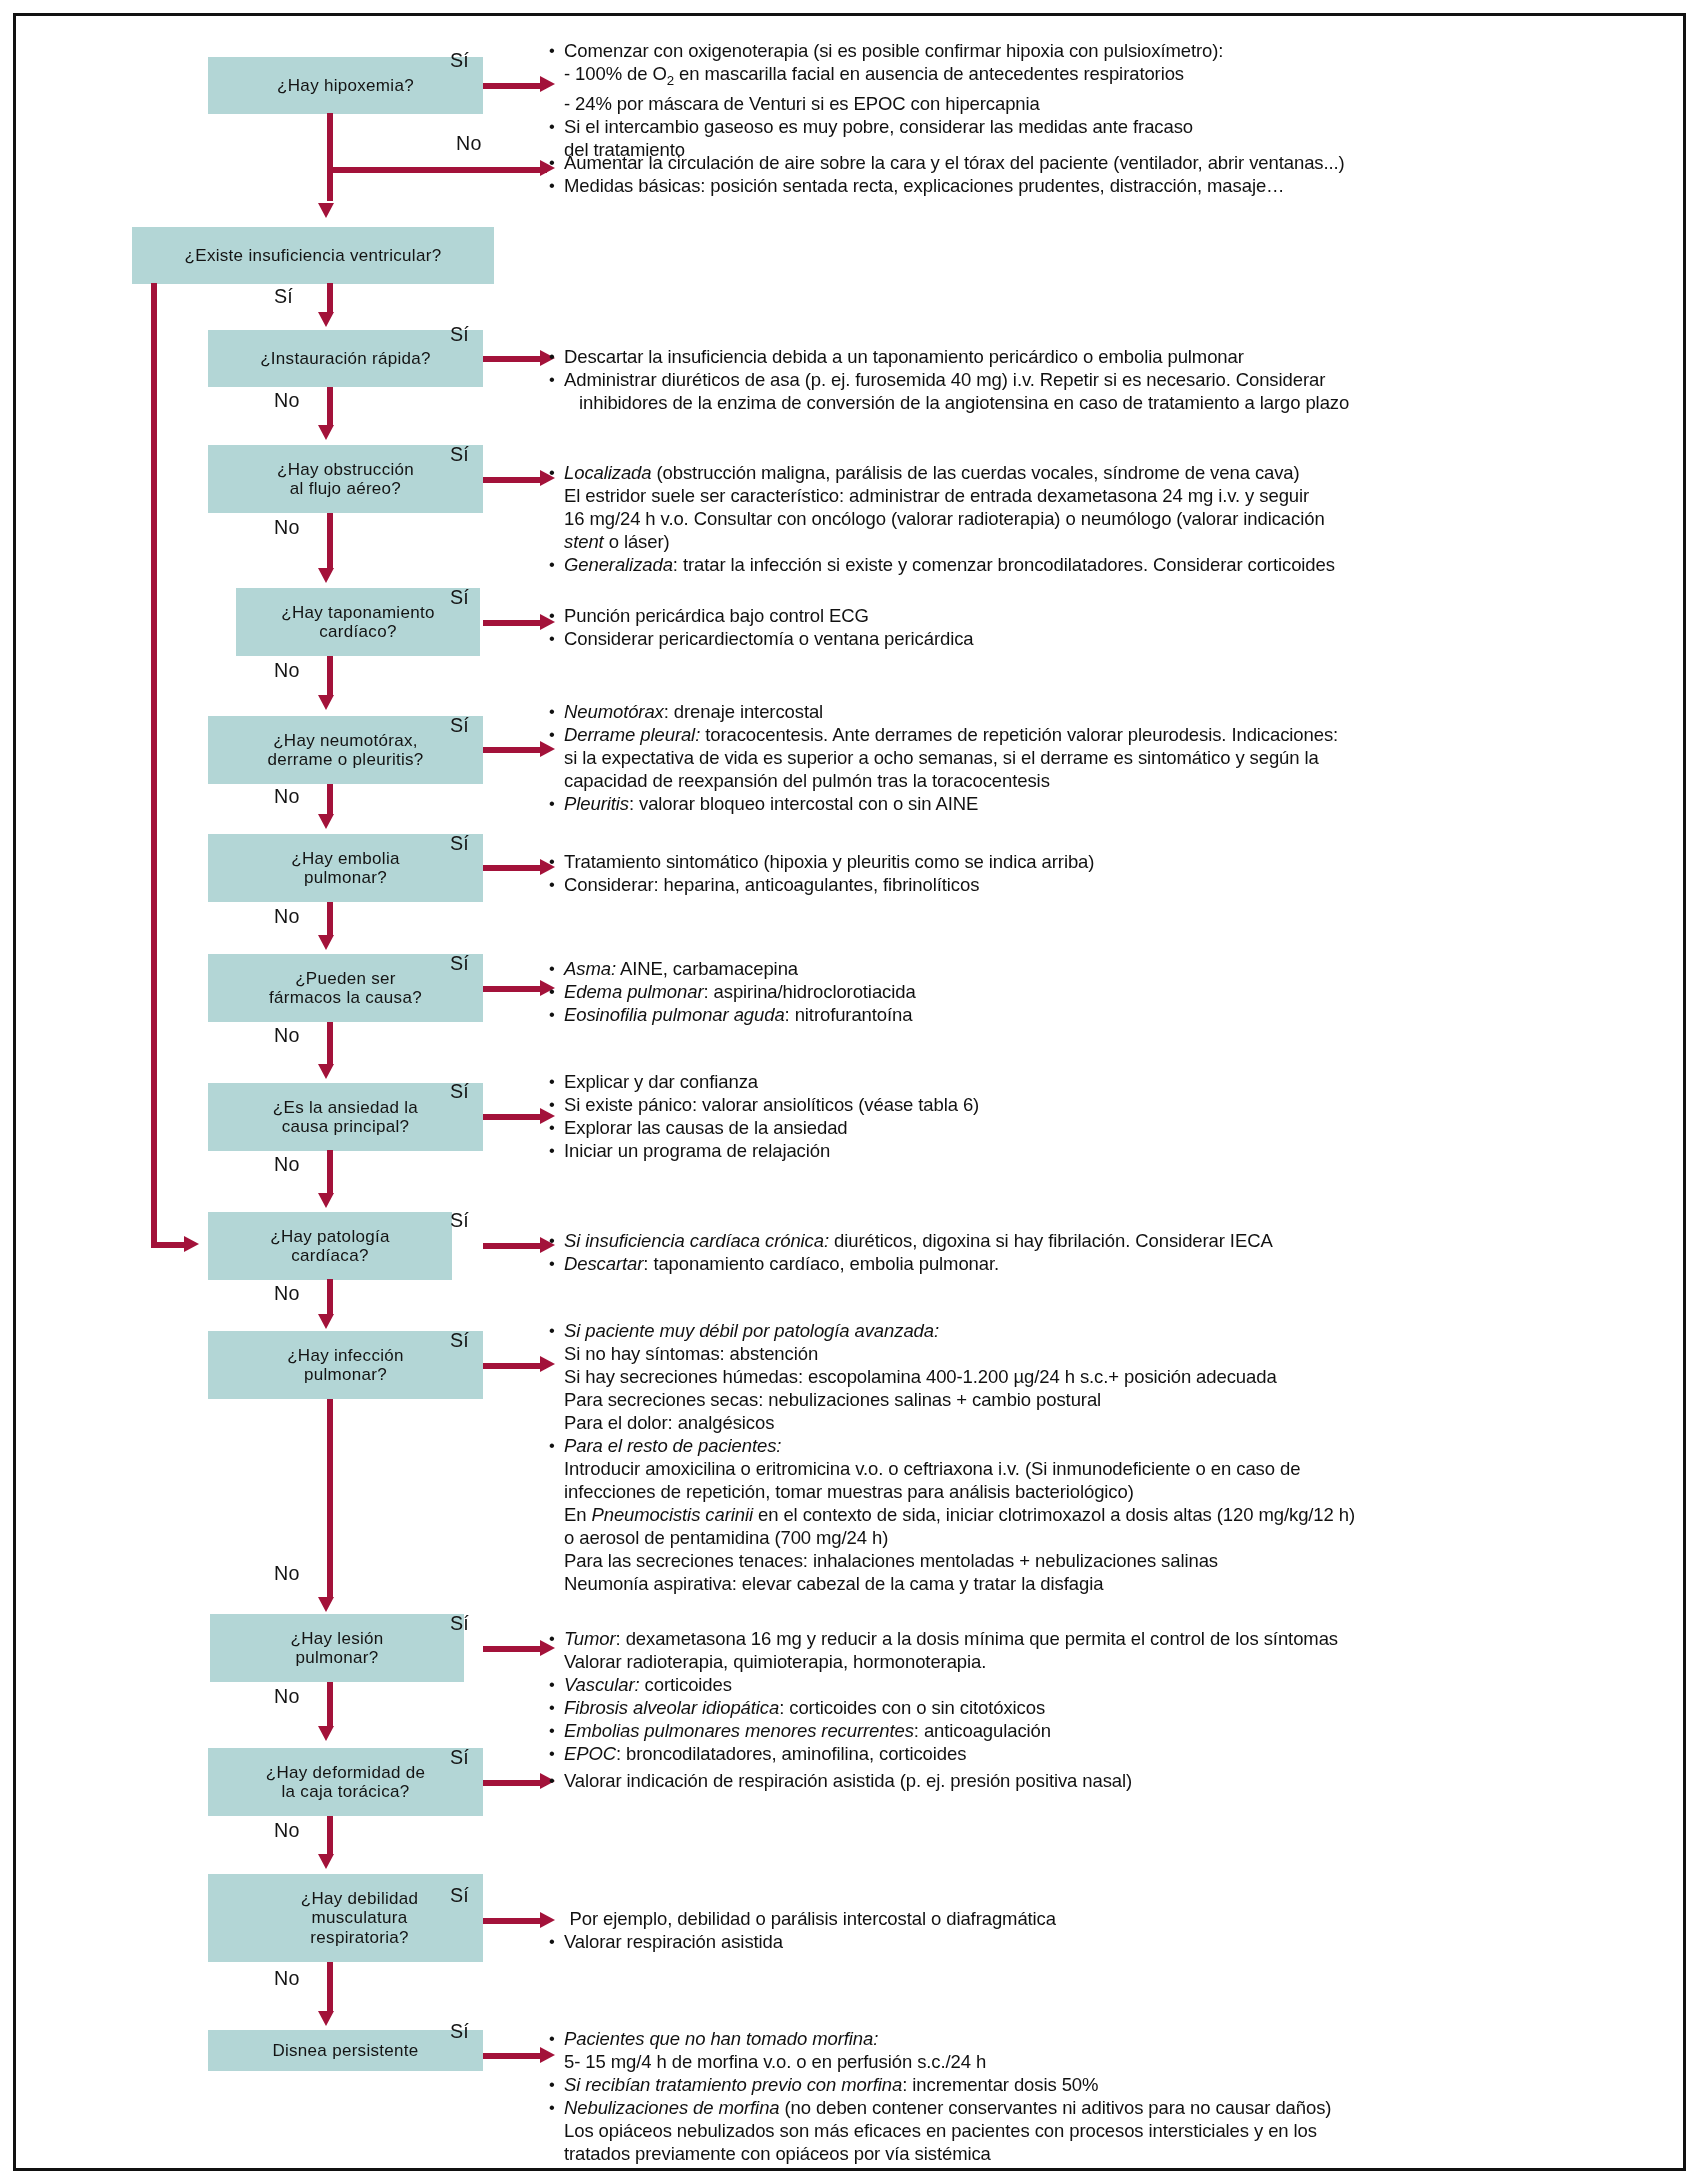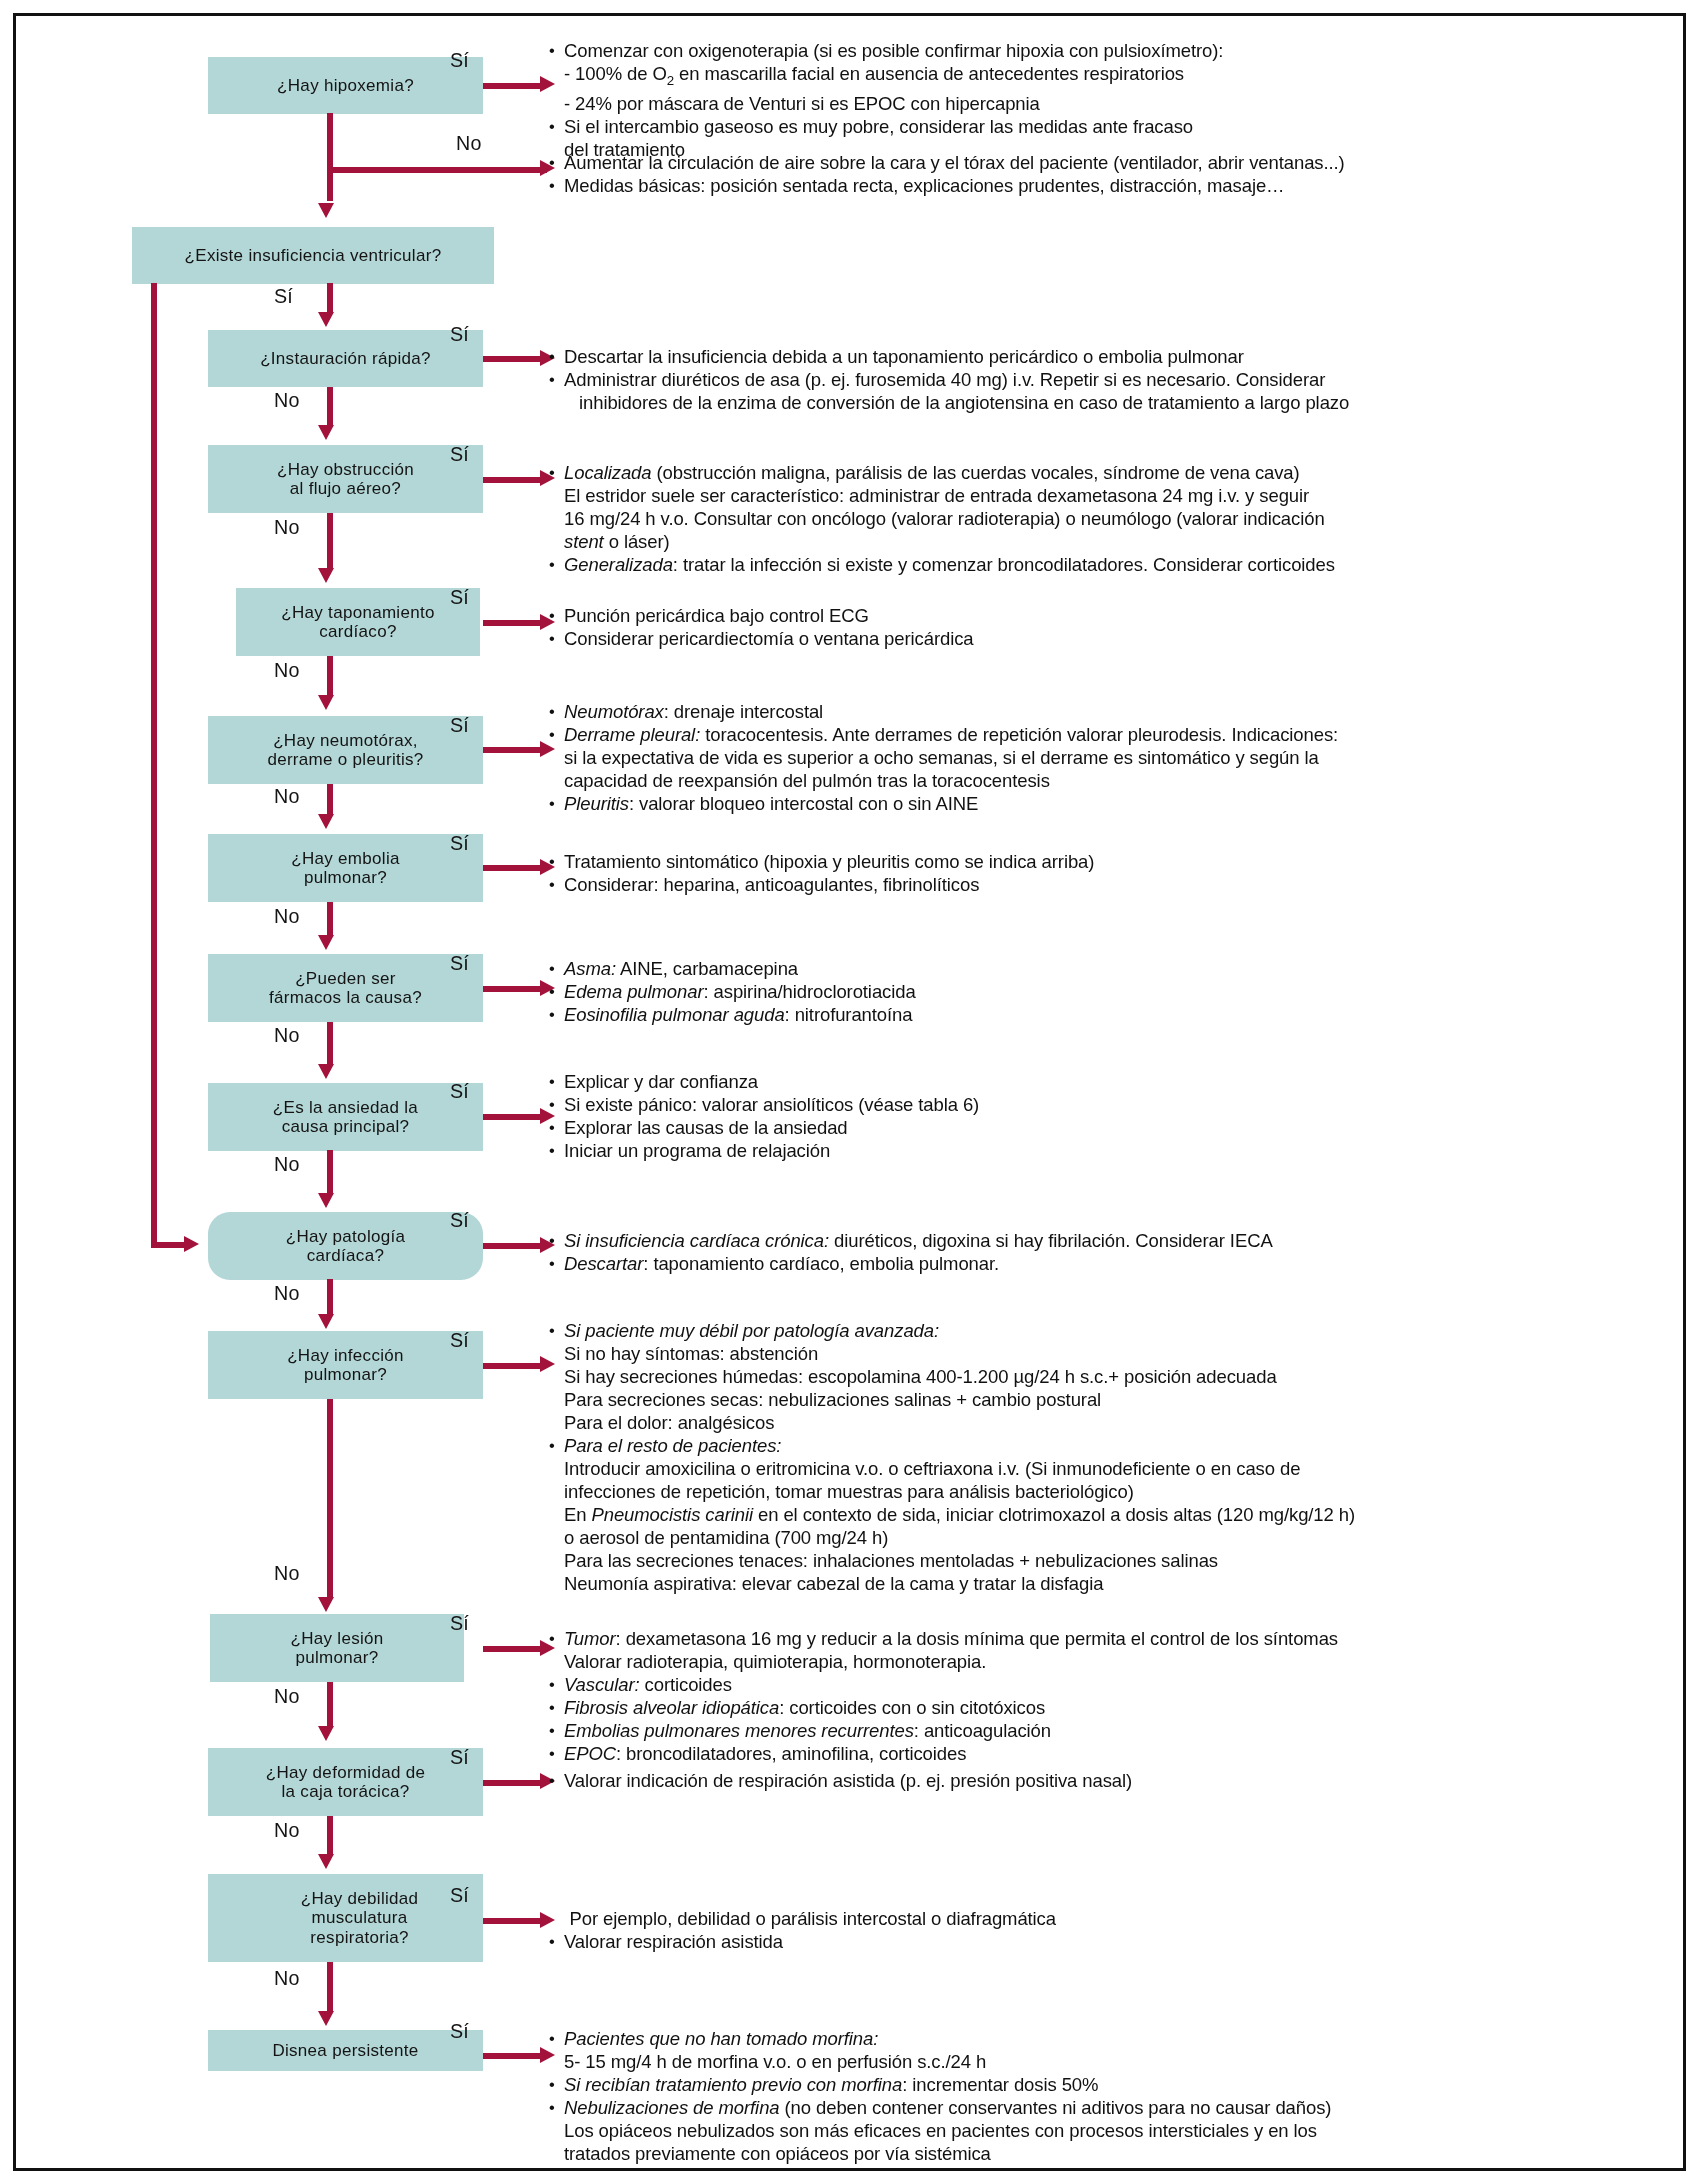--- a/index.html
+++ b/index.html
@@ -132,21 +132,21 @@
   <div class="box" style="left:208px;top:954px;width:275px;height:68px;">
     <span>¿Pueden ser
 fármacos la causa?</span>
     </div>
 
   <div class="box" style="left:208px;top:1083px;width:275px;height:68px;">
     <span>¿Es la ansiedad la
 causa principal?</span>
     </div>
 
-  <div class="box" style="left:208px;top:1212px;width:275px;height:68px;border-radius:22px;">
+  <div class="box" style="left:208px;top:1212px;width:244px;height:68px;">
     <span>¿Hay patología
 cardíaca?</span>
     </div>
 
   <div class="box" style="left:208px;top:1331px;width:275px;height:68px;">
     <span>¿Hay infección
 pulmonar?</span>
     </div>
 
   <div class="box" style="left:210px;top:1614px;width:254px;height:68px;">

